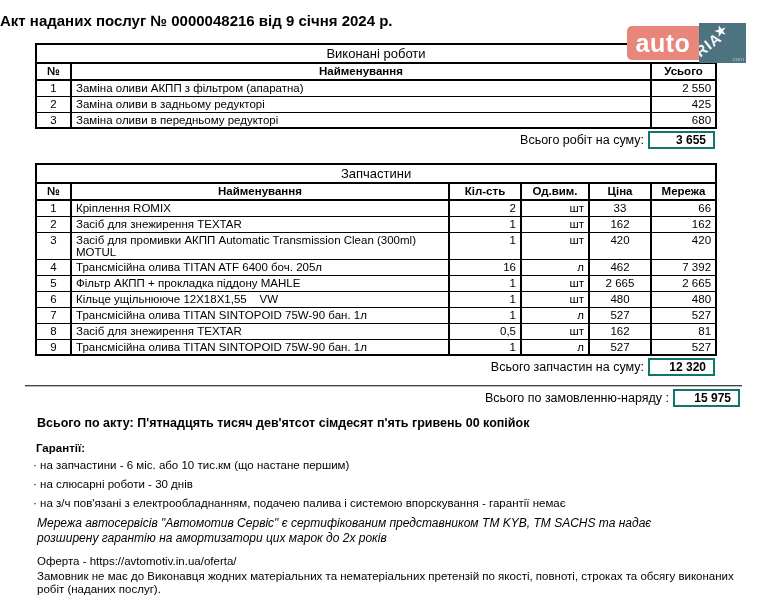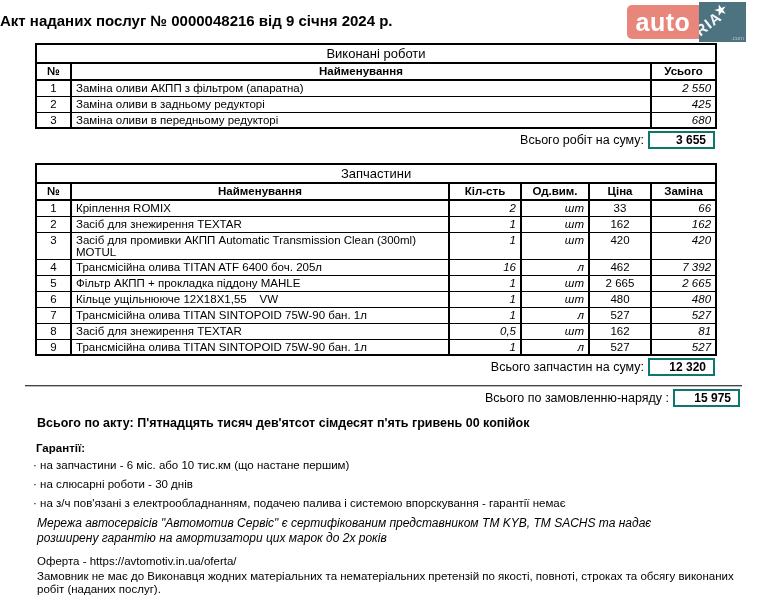--- a/index.html
+++ b/index.html
@@ -8,21 +8,21 @@
     width:767px; height:600px; overflow:hidden;
     background:#ffffff; color:#000;
     font-family:"Liberation Sans", sans-serif;
     position:relative;
   }
   .doc-title {
     padding-top:12px; text-align:left;
     font-size:15px; font-weight:bold;
   }
   
-  .logo { position:absolute; top:2px; right:21px; display:flex; align-items:flex-start; }
+  .logo { position:absolute; top:23px; right:21px; display:flex; align-items:flex-start; }
   .logo-auto {
     margin-top:3px; width:72px; height:34px; background:#e9867b;
     border-radius:5px 0 0 5px; color:#fff; font-size:25px; font-weight:bold;
     display:flex; align-items:center; justify-content:center; letter-spacing:0.5px;
   }
   .logo-ria { width:47px; height:40px; background:#4d7280; position:relative; overflow:hidden; }
   .logo-ria .star { position:absolute; top:-1px; left:15px; color:#fff; font-size:15px; transform:rotate(-18deg); }
   .logo-ria .ria-text {
     position:absolute; bottom:3px; left:3px; color:#f3f6f7;
     font-weight:bold; font-size:15px; letter-spacing:1px; transform:rotate(-38deg);
@@ -31,21 +31,21 @@
   .logo-ria .com { position:absolute; bottom:1px; right:2px; font-size:6px; color:rgba(255,255,255,0.55); }
   
   table { border-collapse:collapse; table-layout:fixed; margin-left:35px; width:680px; font-size:11.5px; }
   .tbl { border:2px solid #000; margin-top:14px; }
   .tbl th, .tbl td { border:1px solid #000; border-left-width:2px; border-right-width:2px; padding:1px 4px; vertical-align:top; }
   .tbl tr.ttl th { font-size:13px; font-weight:normal; text-align:center; border-bottom:2px solid #000; height:19px; padding:1px 4px; }
   .tbl tr.hdr th { font-weight:bold; text-align:center; border-bottom:2px solid #000; height:17px; }
   .tbl td { height:16px; }
   .al-l { text-align:left; white-space:pre-wrap; }
   .al-c { text-align:center; }
-  .al-r { text-align:right;font-style:italic; }
+  .al-r { text-align:right; }
   
   .total-row { display:flex; justify-content:flex-end; align-items:center; margin:2px 27px 0 35px; }
   .total-row.inner { margin-right:52px; }
   .total-label { font-weight:normal; font-size:12.5px; padding-right:4px;margin-left:24px; }
   .total-box {
     width:67px; height:18px; border:2px solid #0f766e;
     font-weight:bold; font-size:12px; text-align:right;
     padding:1px 7px 0 2px; line-height:13px;
   }
   .rule { height:2px; background:#444; border-bottom:1px solid #bbb; margin:9px 25px 0 25px; }
@@ -123,21 +123,21 @@
   <tbody>
       <tr class="ttl">
     <th colspan="6">Запчастини</th>
   </tr>
   <tr class="hdr">
     <th>№</th>
     <th>Найменування</th>
     <th>Кіл-сть</th>
     <th>Од.вим.</th>
     <th>Ціна</th>
-    <th>Заміна</th>
+    <th>Мережа</th>
   </tr>
   </tbody>
     <tbody>
       <tr>
         <td class="al-c">1</td>
         <td class="al-l">Кріплення ROMIX</td>
         <td class="al-r">2</td>
         <td class="al-r">шт</td>
         <td class="al-c">33</td>
         <td class="al-r">66</td>

